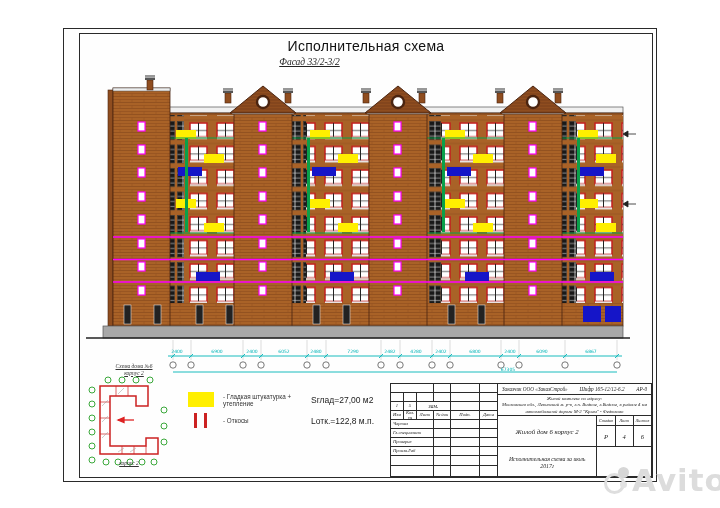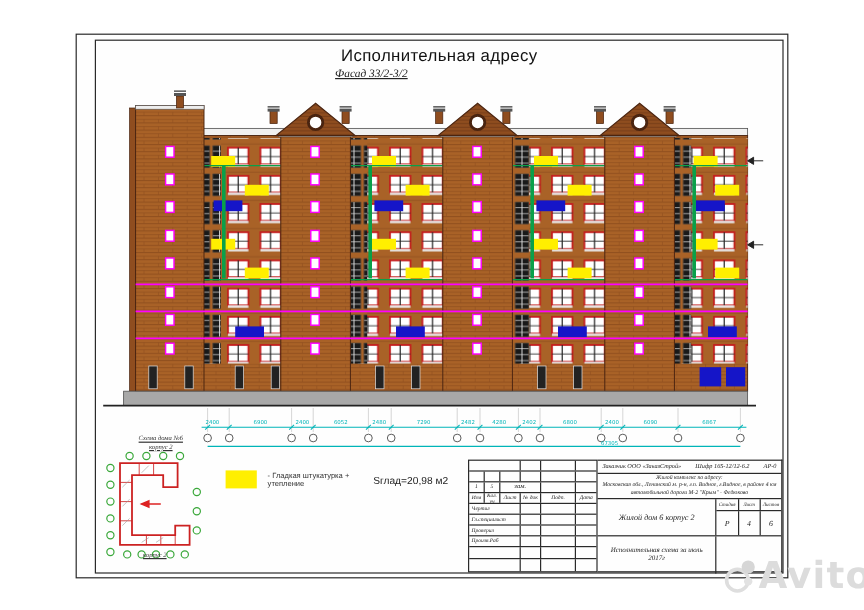--- a/index.html
+++ b/index.html
@@ -68,21 +68,21 @@
   .d3{left:16px;top:16px;width:7px;height:7px;background:#e2e2e2;}
   .dim-num{font-family:"DejaVu Sans",sans-serif;font-size:4.5px;fill:#00b5b8;}
 </style>
 </head>
 <body>
 
 <div class="sheet">
   <div class="frame"></div>
 </div>
 
-<div class="sheet-title">Исполнительная адресу</div>
+<div class="sheet-title">Исполнительная схема</div>
 <div class="sheet-subtitle">Фасад 33/2-3/2</div>
 
 <svg class="facade" width="562" height="304" viewBox="0 0 562 304">
   <defs>
     <pattern id="pbrick" width="12" height="6" patternUnits="userSpaceOnUse">
       <rect width="12" height="6" fill="#a96227"></rect>
       <line x1="0" y1="0.5" x2="12" y2="0.5" stroke="#8a4a1d" stroke-width="0.7"></line>
       <line x1="0" y1="3.5" x2="12" y2="3.5" stroke="#8a4a1d" stroke-width="0.5"></line>
       <line x1="6" y1="3.5" x2="6" y2="6" stroke="#8a4a1d" stroke-width="0.4"></line>
     </pattern>
@@ -429,21 +429,29 @@
   </g>
 </svg>
 <div class="plan-bottom">корпус 2</div>
 
 <div class="legend">
   <div class="lrow">
     <span class="lswatch">
         <i class="sw-rect" style="background:#ffef00"></i>
       </span>
     <span class="llabel">- Гладкая штукатурка + утепление</span>
-    <span class="lvalue">Sглад=20,98 м2</span>
+    <span class="lvalue">Sглад=27,00 м2</span>
+  </div>
+  <div class="lrow">
+    <span class="lswatch sw-bars">
+        <i style="left:6px"></i>
+        <i style="left:16px"></i>
+      </span>
+    <span class="llabel">- Откосы</span>
+    <span class="lvalue">Lотк.=122,8 м.п.</span>
   </div>
 </div>
 
 <div class="tb">
   <div class="col-l">
     <div class="r" style="height:9px">
         <div class="c" style="width:43px"></div>
         <div class="c" style="width:17px"></div>
         <div class="c" style="width:29px"></div>
         <div class="c" style="width:17px"></div>

